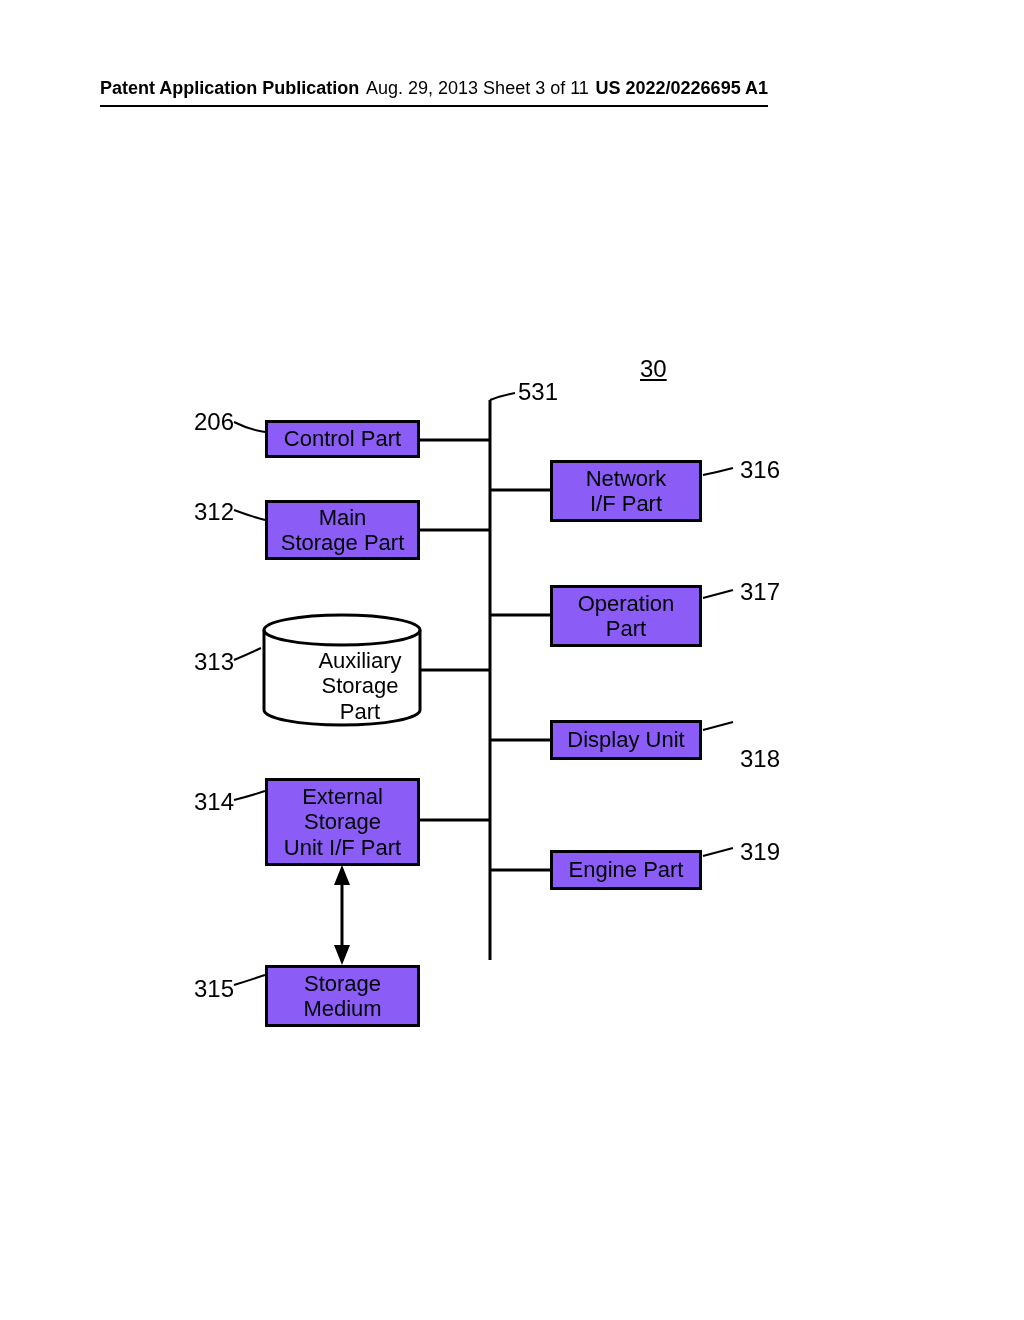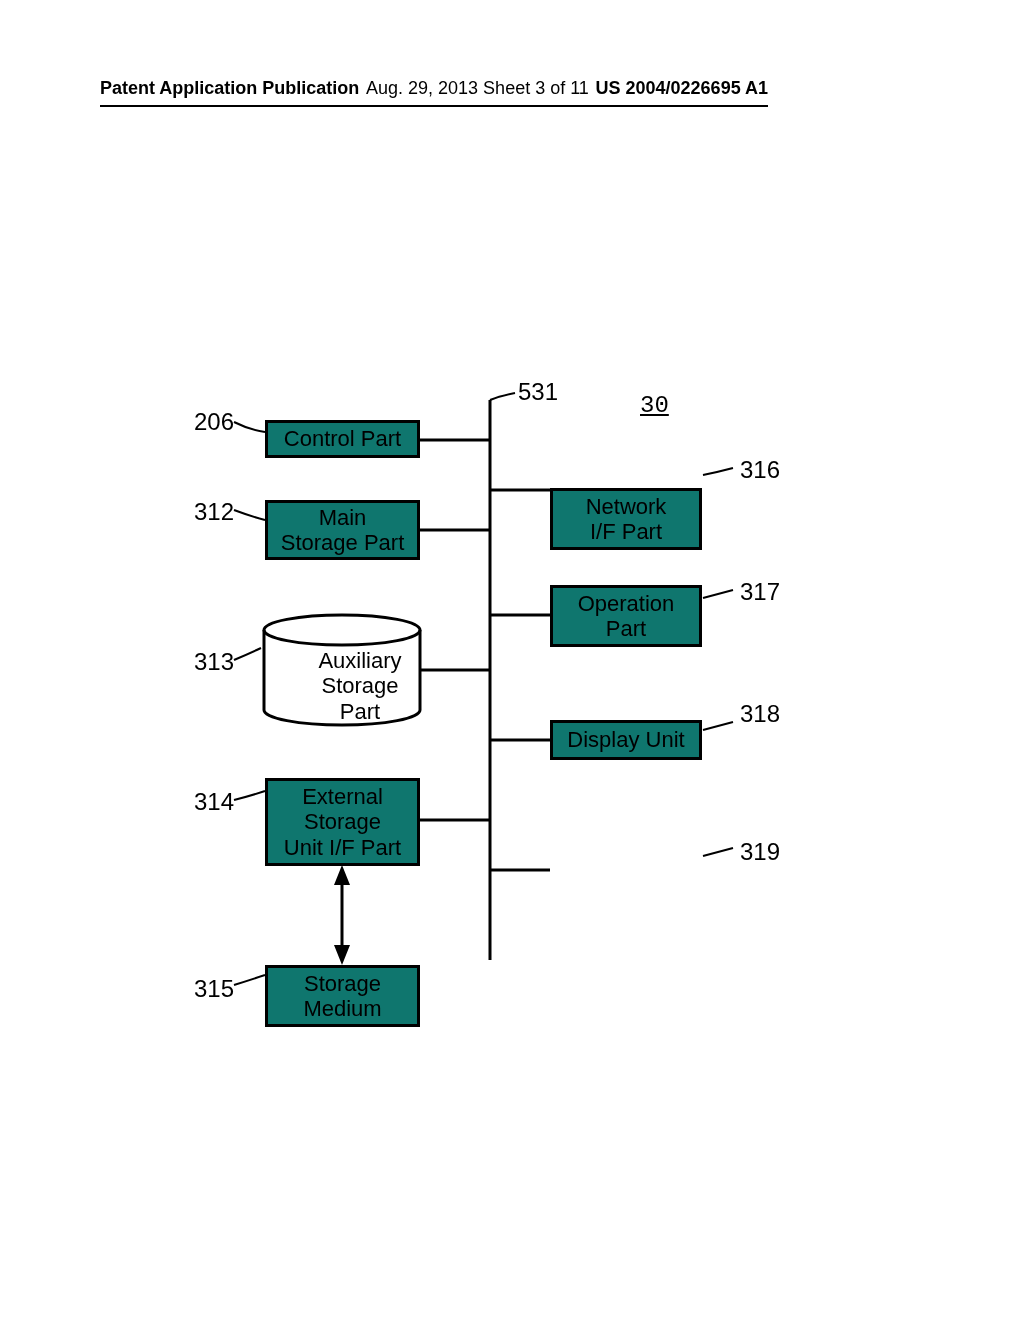--- a/index.html
+++ b/index.html
@@ -6,35 +6,35 @@
   html, body { width: 1024px; height: 1320px; background: #fff; font-family: Arial, Helvetica, sans-serif; color: #000; }
   .page { position: relative; width: 868px; height: 1320px; border-radius: 23px; }
   .header { position: absolute; top: 78px; left: 100px; right: 100px; }
   .header-row { display: flex; justify-content: space-between; align-items: baseline; font-size: 18px; }
   .header-left { font-weight: bold; }
   .header-center { font-weight: normal; }
   .header-right { font-weight: bold; }
   .header-rule { margin-top: 6px; border: none; border-top: 2px solid #000; }
   .fig-title { position: absolute; left: 0; right: 0; top: 245px; text-align: center; font-size: 44px; font-weight: bold; }
   .diagram { position: absolute; left: 0; top: 0; width: 1024px; height: 1320px; }
-  .block { position: absolute; border: 3px solid #000; background: #0f766e; display: flex; align-items: center; justify-content: center; text-align: center; font-size: 22px; line-height: 1.15; padding: 2px 4px; }
+  .block { position: absolute; border: 3px solid #000; background: #8b5cf6; display: flex; align-items: center; justify-content: center; text-align: center; font-size: 22px; line-height: 1.15; padding: 2px 4px; }
   .ref { position: absolute; font-size: 24px; }
   .ref-underline { text-decoration: underline; }
   svg.overlay { position: absolute; left: 0; top: 0; width: 1024px; height: 1320px; pointer-events: none; }
 </style>
 </head>
 <body>
 
 <div class="page">
 
   <div class="header">
     <div class="header-row">
       <span class="header-left">Patent Application Publication</span>
       <span class="header-center">Aug. 29, 2013  Sheet 3 of 11</span>
-      <span class="header-right">US 2004/0226695 A1</span>
+      <span class="header-right">US 2022/0226695 A1</span>
     </div>
     <hr class="header-rule">
   </div>
 
 
   <div class="diagram">
 
     <svg class="overlay" viewBox="0 0 1024 1320">
 
       <line x1="490" y1="400" x2="490" y2="960" stroke="#000" stroke-width="3"></line>
@@ -69,21 +69,21 @@
       <path d="M234,660 Q248,654 261,648" fill="none" stroke="#000" stroke-width="2"></path>
       <path d="M234,800 Q250,796 265,791" fill="none" stroke="#000" stroke-width="2"></path>
       <path d="M234,985 Q250,980 265,975" fill="none" stroke="#000" stroke-width="2"></path>
 
       <path d="M703,475 Q718,472 733,468" fill="none" stroke="#000" stroke-width="2"></path>
       <path d="M703,598 Q718,594 733,590" fill="none" stroke="#000" stroke-width="2"></path>
       <path d="M703,730 Q718,726 733,722" fill="none" stroke="#000" stroke-width="2"></path>
       <path d="M703,856 Q718,852 733,848" fill="none" stroke="#000" stroke-width="2"></path>
     </svg>
 
-    <div class="ref ref-underline" style="left:640px; top:392px;font-family:Liberation Mono, monospace;">30</div>
+    <div class="ref ref-underline" style="left:640px; top:355px;">30</div>
 
     <div class="ref" style="left:518px; top:378px;">531</div>
 
     <div class="block" style="left:265px; top:420px; width:155px; height:38px;">
       <span>Control Part</span>
     </div>
     <div class="ref" style="left:194px; top:408px;">206</div>
 
     <div class="block" style="left:265px; top:500px; width:155px; height:60px;">
       <span>Main<br>Storage Part</span>
@@ -98,31 +98,34 @@
     <div class="block" style="left:265px; top:778px; width:155px; height:88px;">
       <span>External<br>Storage<br>Unit I/F Part</span>
     </div>
     <div class="ref" style="left:194px; top:788px;">314</div>
 
     <div class="block" style="left:265px; top:965px; width:155px; height:62px;">
       <span>Storage<br>Medium</span>
     </div>
     <div class="ref" style="left:194px; top:975px;">315</div>
 
-    <div class="block" style="left:550px; top:460px; width:152px; height:62px;margin-top:28px;">
+    <div class="block" style="left:550px; top:460px; width:152px; height:62px;">
       <span>Network<br>I/F Part</span>
     </div>
     <div class="ref" style="left:740px; top:456px;">316</div>
 
     <div class="block" style="left:550px; top:585px; width:152px; height:62px;">
       <span>Operation<br>Part</span>
     </div>
     <div class="ref" style="left:740px; top:578px;">317</div>
 
     <div class="block" style="left:550px; top:720px; width:152px; height:40px;">
       <span>Display Unit</span>
     </div>
-    <div class="ref" style="left:740px; top:700px;">318</div>
+    <div class="ref" style="left:740px; top:745px;">318</div>
 
+    <div class="block" style="left:550px; top:850px; width:152px; height:40px;">
+      <span>Engine Part</span>
+    </div>
     <div class="ref" style="left:740px; top:838px;">319</div>
 
   </div>
 </div>
 
 </body></html>

